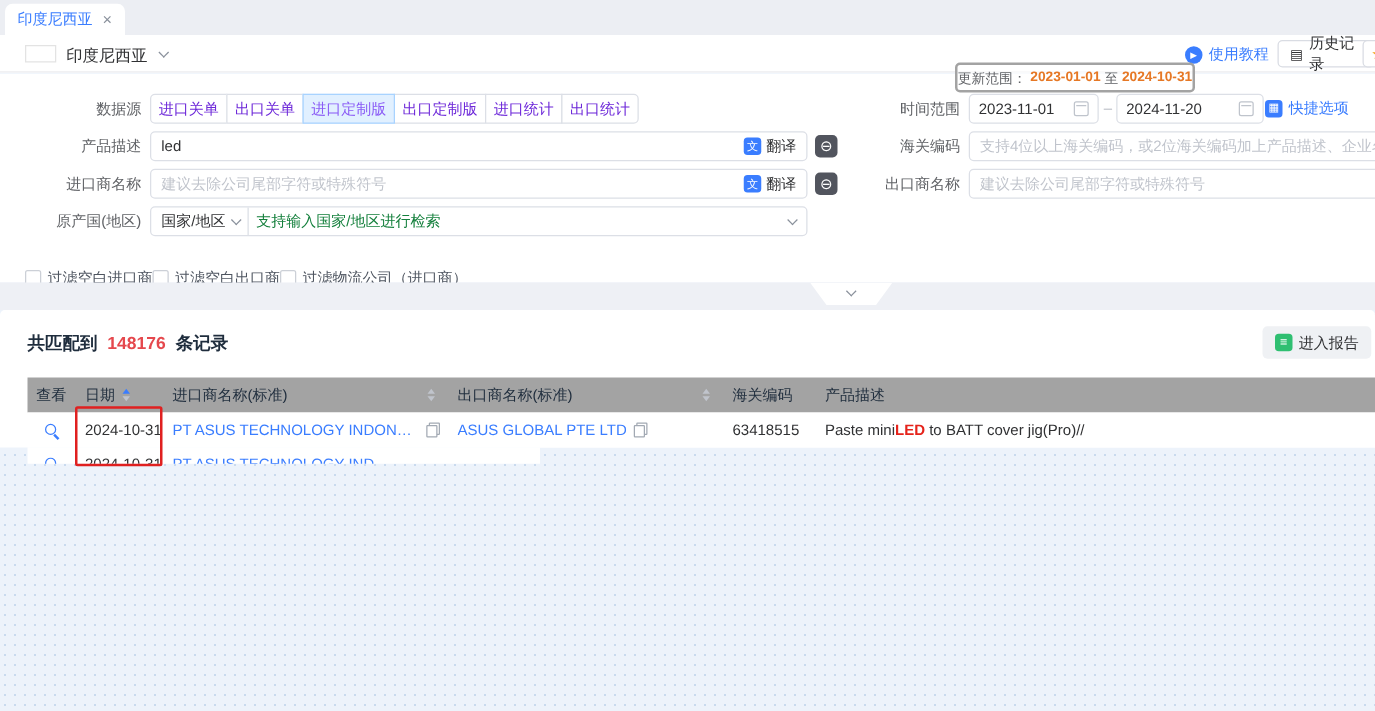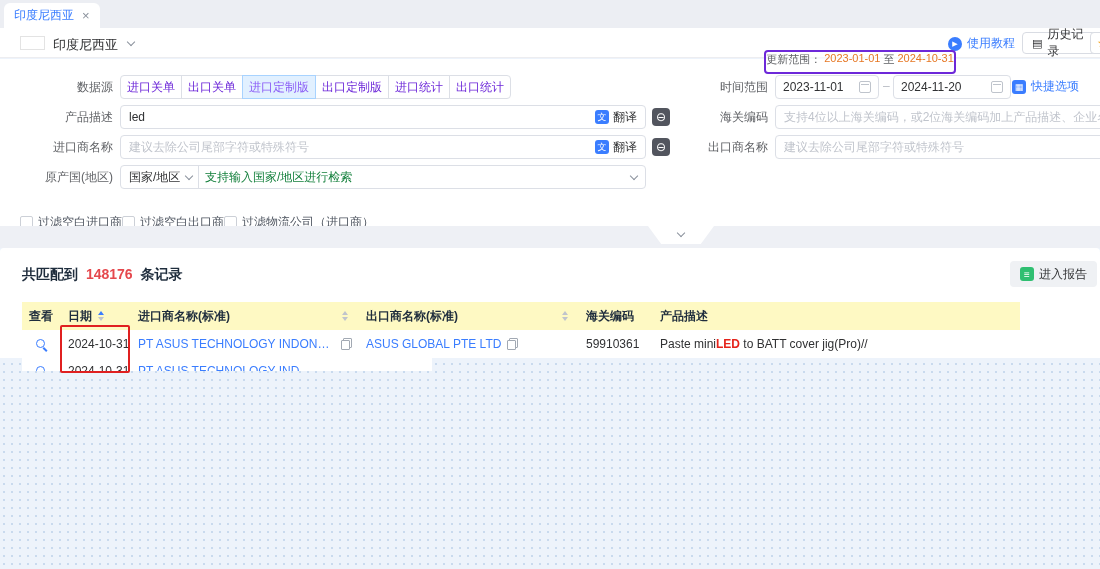--- a/index.html
+++ b/index.html
@@ -67,43 +67,43 @@
          display:flex;align-items:center;justify-content:center}
   .exc{position:absolute;width:18px;height:18px;border-radius:4px;background:#52555e;color:#fff;
        font-size:12px;display:flex;align-items:center;justify-content:center;cursor:pointer}
   .origin-sel{width:78px;height:22px;display:flex;align-items:center;gap:6px;flex:none;
               border-right:1px solid #dcdfe6;margin-left:-8px;padding-left:8px;cursor:pointer}
   .ph{color:#15803d;flex:1}
   .filters{position:absolute;left:20px;top:155px;display:flex;gap:0;align-items:flex-start}
   .cb-item{display:flex;align-items:center;gap:5px;color:#4e5560;cursor:pointer}
   .cb{width:13px;height:13px;border:1px solid #ccd0d7;border-radius:2px;background:#fff;flex:none}
   
-  .anno1{position:absolute;left:764px;top:50px;width:192px;height:24px;border:2px solid #6d28d9;
-         border-radius:4px;display:flex;justify-content:center;gap:3px;
+  .anno1{position:absolute;left:764px;top:50px;width:192px;height:24px;border:2px solid #a3a3a3;
+         border-radius:4px;display:flex;align-items:center;justify-content:center;gap:3px;
          font-size:11px;background:rgba(255,255,255,.55);z-index:5;white-space:nowrap}
   .anno1 .g{color:#606266}
-  .anno1 .d{color:#e67825;font-weight:400}
+  .anno1 .d{color:#e67825;font-weight:700}
   .anno2{position:absolute;left:60px;top:325px;width:70px;height:48px;border:2px solid #e02020;
          border-radius:2px;z-index:6}
   
   .gap-strip{position:absolute;left:0;top:226px;width:1100px;height:22px;background:#eef0f5}
   .collapse-tab{position:absolute;left:648px;top:226px;width:66px;height:18px;background:#fff;
                 clip-path:polygon(0 0,100% 0,80% 100%,20% 100%);display:flex;align-items:flex-start;
                 justify-content:center;padding-top:4px;cursor:pointer}
   
   .results-panel{position:absolute;left:0;top:248px;width:1100px;height:110px;background:#fff;
                  border-radius:4px 4px 0 0}
   .summary{position:absolute;left:22px;top:18px;font-size:14px;font-weight:700;color:#1f2d3d}
   .summary .cnt{color:#e5484d;padding:0 4px}
   .report-btn{position:absolute;left:1010px;top:13px;height:26px;padding:0 10px;background:#eff1f4;
               border-radius:4px;display:flex;align-items:center;gap:5px;cursor:pointer;color:#303133}
   .rep-ic{width:14px;height:14px;border-radius:3px;background:#2fbf71;color:#fff;font-size:10px;
           display:flex;align-items:center;justify-content:center}
-  .thead{position:absolute;left:22px;top:54px;width:998px;height:28px;background:#fef9c3;
-         display:flex;font-weight:700;color:#1f2d3d}
+  .thead{position:absolute;left:22px;top:54px;width:1078px;height:28px;background:#a3a3a3;
+         display:flex;font-weight:400;color:#1f2d3d}
   .trow{position:absolute;left:22px;top:82px;width:1078px;height:28px;background:#fff;display:flex}
   .c{display:flex;align-items:center;padding-left:8px;overflow:hidden;white-space:nowrap}
   .c0{width:38px;justify-content:center;padding-left:0}
   .c1{width:70px}.c2{width:228px}.c3{width:220px}.c4{width:74px}.c5{flex:1}
   .sorter{display:inline-flex;flex-direction:column;margin-left:6px}
   .car{width:0;height:0;border-left:3.5px solid transparent;border-right:3.5px solid transparent}
   .car.up{border-bottom:4.5px solid #c0c4cc}
   .car.down{border-top:4.5px solid #c0c4cc;margin-top:2px}
   .car.up.on{border-bottom-color:#3a7dff}
   .push{margin-left:auto;margin-right:10px}
@@ -284,21 +284,21 @@
       </div>
     <div class="c c1">2024-10-31</div>
     <div class="c c2">
       <span class="link">PT ASUS TECHNOLOGY INDONESIA BA...</span>
       <span class="copy push" style="margin-right:6px"></span>
     </div>
     <div class="c c3">
       <span class="link">ASUS GLOBAL PTE LTD</span>
       <span class="copy push" style="margin-right:6px"></span>
     </div>
-    <div class="c c4">59910361</div>
+    <div class="c c4">63418515</div>
     <div class="c c5">
       <span>Paste mini</span>
       <span class="hl">LED</span>
       <span style="white-space:pre"> to BATT cover jig(Pro)//</span>
     </div>
   </div>
 </div>
 
 <div class="row2-strip">
   <div class="row2-inner">

